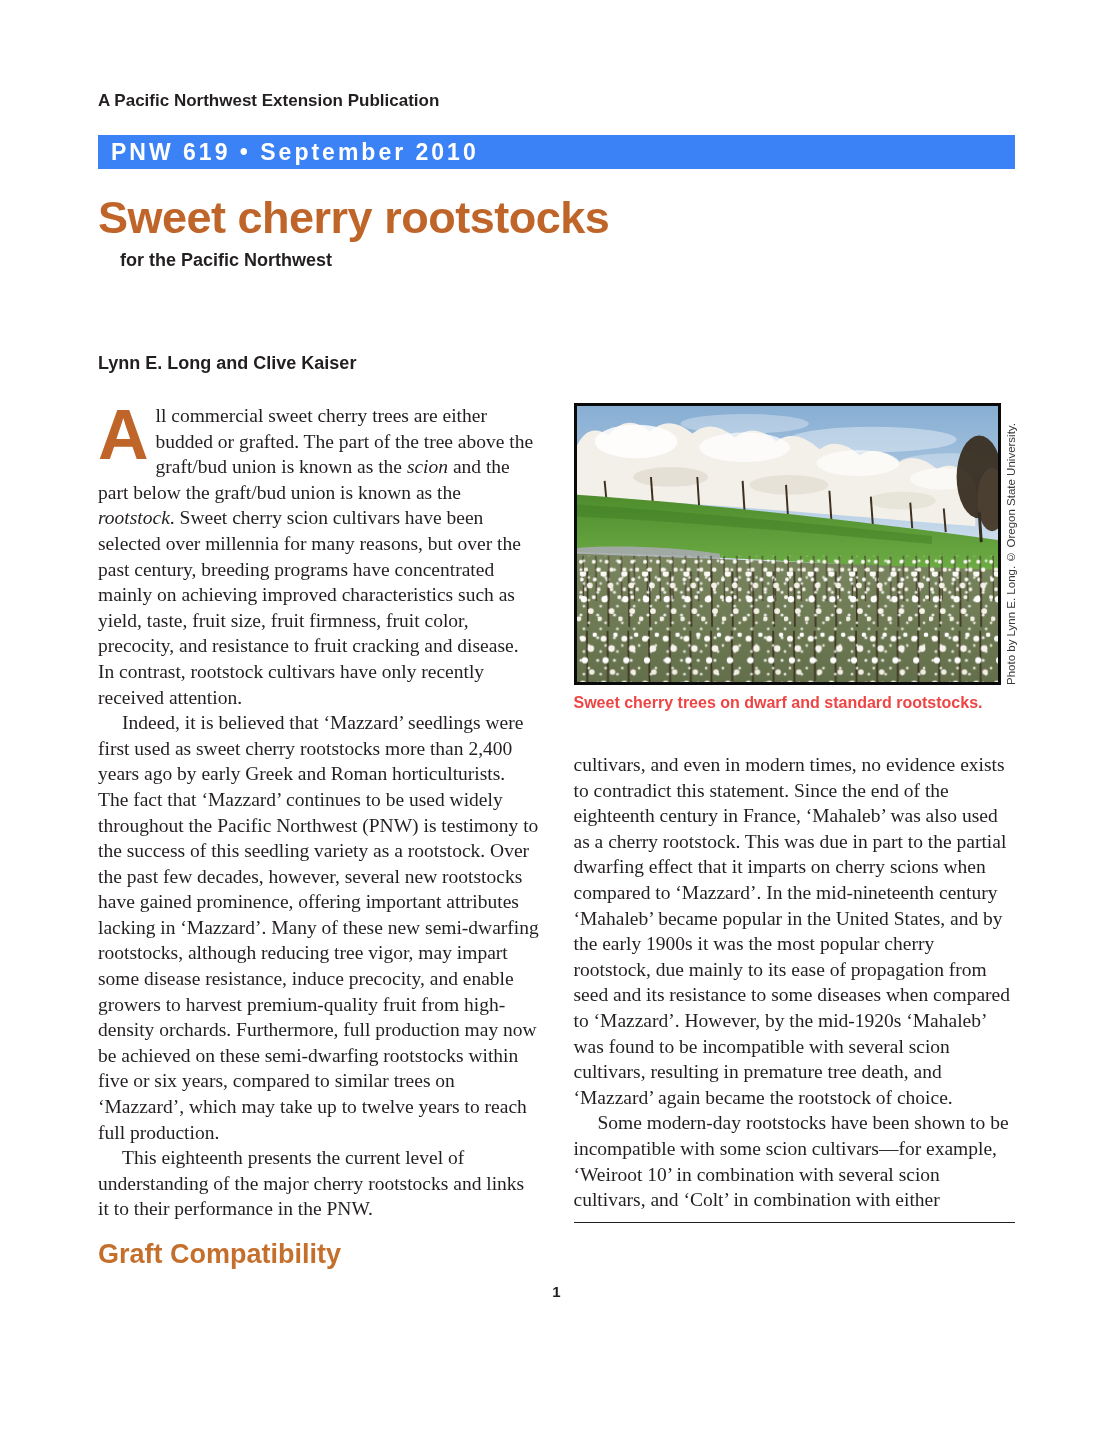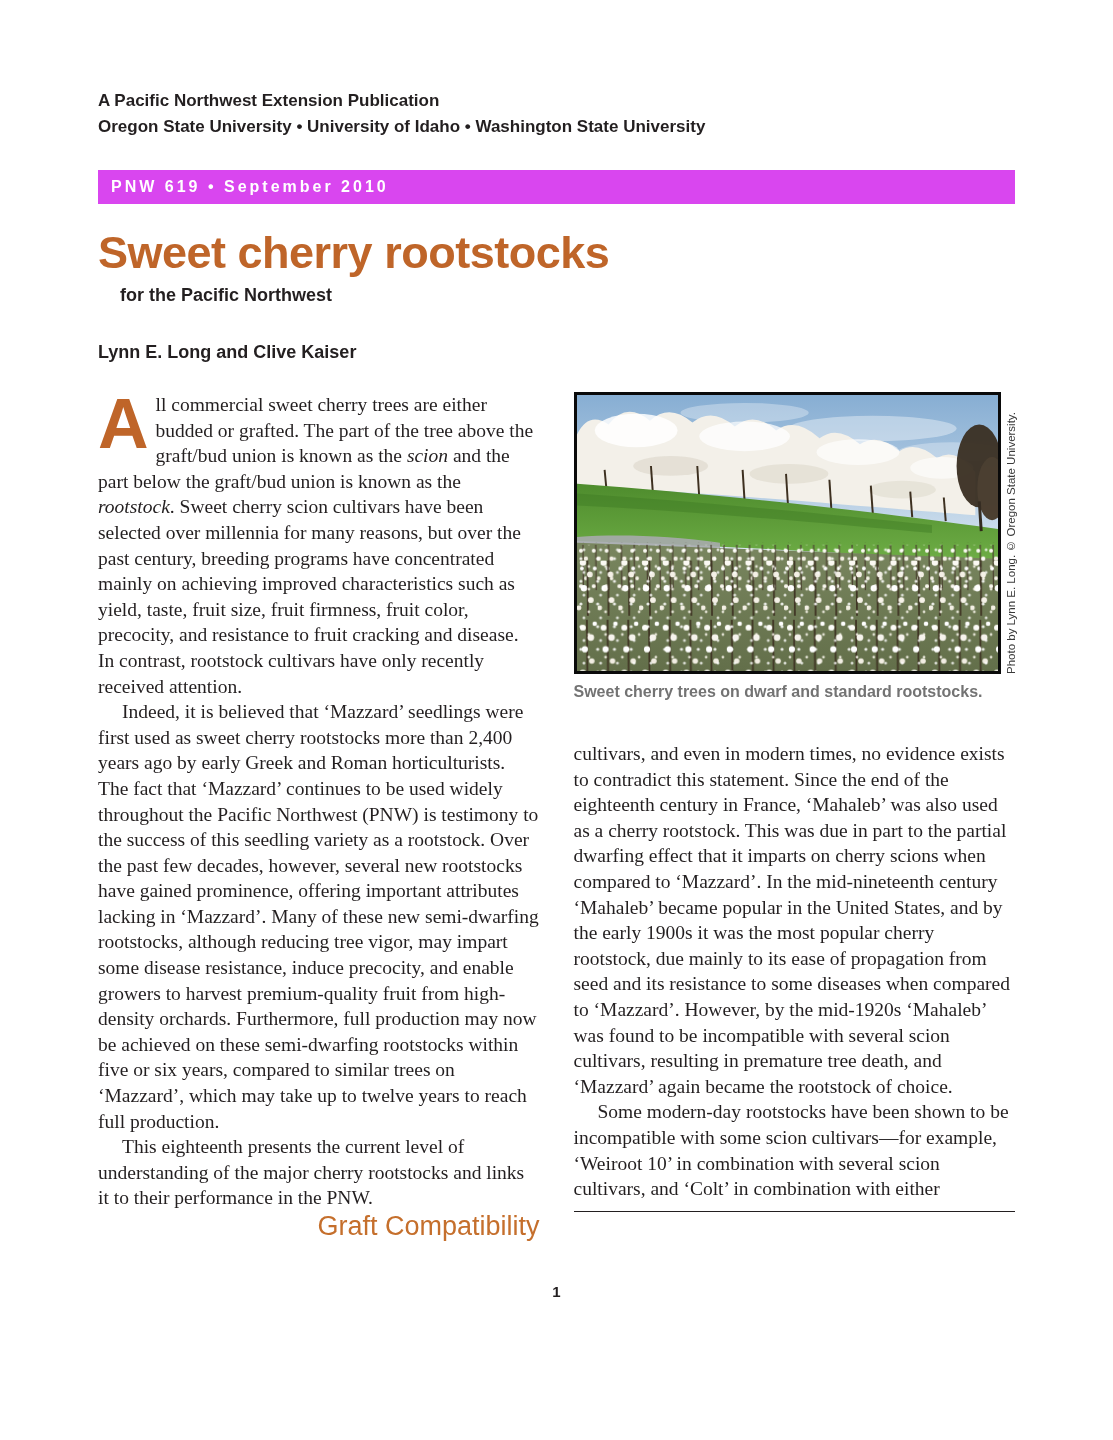--- a/index.html
+++ b/index.html
@@ -17,27 +17,27 @@
   
   .pub-line {
     font-family: "Liberation Sans", sans-serif;
     font-weight: bold;
     font-size: 17px;
     line-height: 1.0;
     color: #231f20;
   }
   .pub-line.second { margin-top: 9px; }
   .issue-bar {
-    margin-top: 35px;
+    margin-top: 26px;
     height: 34px;
-    background: #d946ef;
+    background: #3b82f6;
     color: #ffffff;
     font-family: "Liberation Sans", sans-serif;
     font-weight: bold;
-    font-size: 16px;
+    font-size: 23px;
     line-height: 34px;
     letter-spacing: 3px;
     padding-left: 13px;
   }
   
   .doc-title {
     margin-top: 26px;
     font-family: "Liberation Sans", sans-serif;
     font-weight: bold;
     font-size: 45px;
@@ -47,21 +47,21 @@
   }
   .doc-subtitle {
     margin-top: 10px;
     font-family: "Liberation Sans", sans-serif;
     font-weight: bold;
     font-size: 18px;
     color: #231f20;
     margin-left: 22px;
   }
   .doc-authors {
-    margin-top: 36px;
+    margin-top: 82px;
     font-family: "Liberation Sans", sans-serif;
     font-weight: bold;
     font-size: 18px;
     color: #231f20;
   }
   
   .columns {
     margin-top: 29px;
     display: flex;
     gap: 34px;
@@ -77,26 +77,26 @@
     float: left;
     font-family: "Liberation Sans", sans-serif;
     font-weight: bold;
     font-size: 70px;
     line-height: 0.8;
     color: #bf6529;
     padding-right: 7px;
     padding-top: 4px;
   }
   .section-heading {
+    margin-top: 17px;
     margin-bottom: 3px;
     font-family: "Liberation Sans", sans-serif;
-    font-weight: normal;
+    font-weight: bold;
     font-size: 27px;
     color: #c56f2c;
-    text-align: right;
   }
   
   figure { margin: 0 0 40px 0; }
   .photo-row { display: flex; align-items: stretch; }
   .photo-frame {
     width: 427px;
     height: 282px;
     border: 3px solid #0a0a0a;
     background: #cfe0ee;
     flex: 0 0 auto;
@@ -110,21 +110,21 @@
     color: #3a3a3a;
     margin-left: 5px;
     line-height: 1;
     white-space: nowrap;
   }
   figcaption {
     margin-top: 9px;
     font-family: "Liberation Sans", sans-serif;
     font-weight: bold;
     font-size: 16px;
-    color: #737373;
+    color: #ef4444;
   }
   
   .footnote-rule {
     border: none;
     border-top: 1.5px solid #231f20;
     margin-top: 9px;
     width: 100%;
   }
   .footnote {
     margin-top: 7px;
@@ -146,21 +146,20 @@
     color: #231f20;
   }
 </style>
 </head>
 <body>
 
 <div class="page">
 
   <div>
     <div class="pub-line">A Pacific Northwest Extension Publication</div>
-    <div class="pub-line second">Oregon State University  •  University of Idaho  •  Washington State University</div>
     <div class="issue-bar">PNW 619  •  September 2010</div>
   </div>
 
   <h1 class="doc-title">Sweet cherry rootstocks</h1>
   <div class="doc-subtitle">for the Pacific Northwest</div>
   <div class="doc-authors">Lynn E. Long and Clive Kaiser</div>
 
   <div class="columns">
 
     <div class="col">

